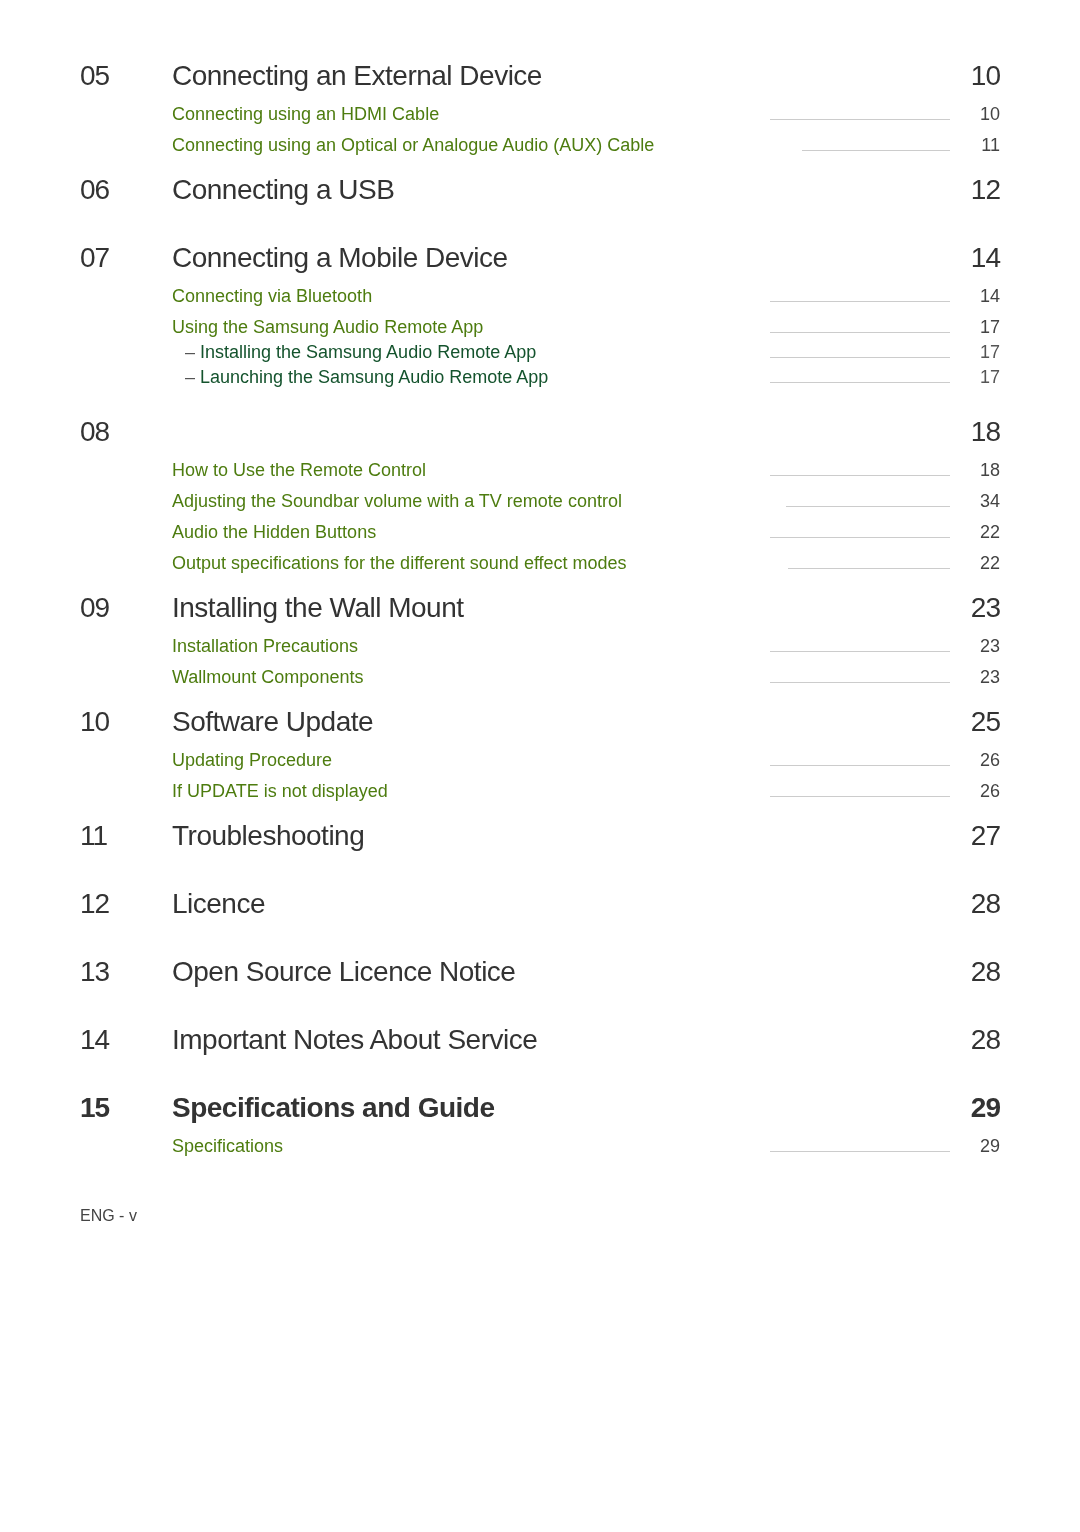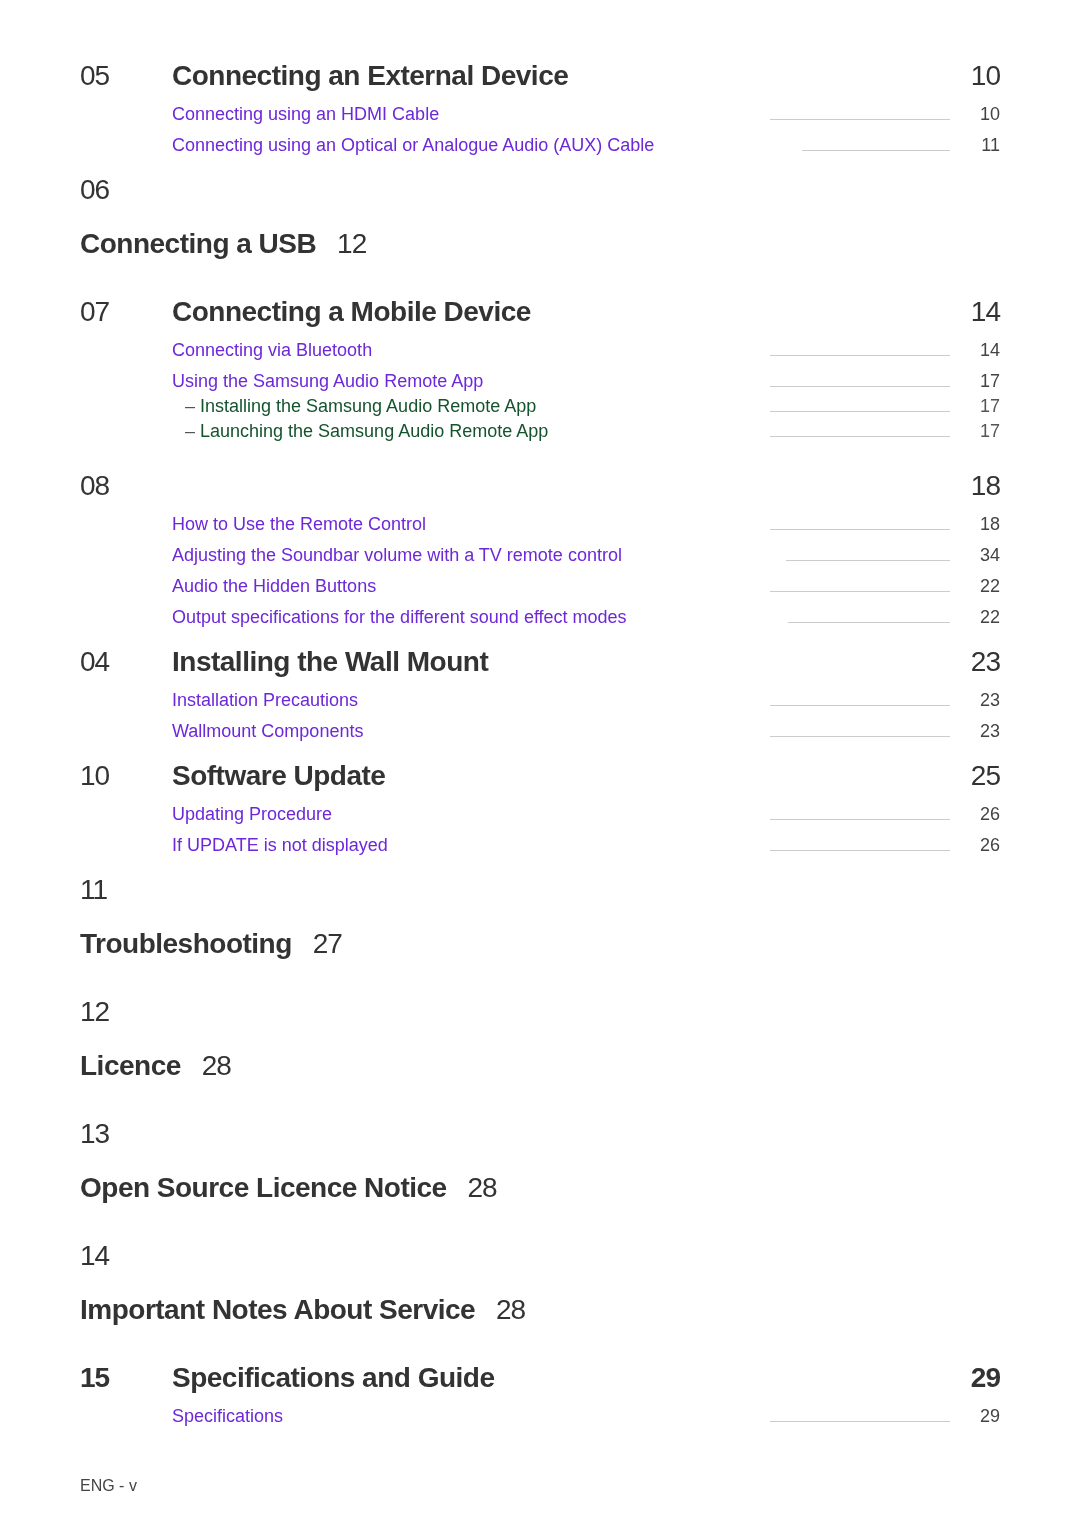--- a/index.html
+++ b/index.html
@@ -2,41 +2,41 @@
 <html><head>
   <meta charset="utf-8">
   <style>
     * { margin: 0; padding: 0; box-sizing: border-box; }
     html, body { width: 1080px; height: 1532px; background: #fff; font-family: Arial, Helvetica, sans-serif; color: #333; }
     .page { padding: 60px 80px 0 80px; }
     .section { display: flex; align-items: flex-start; margin-bottom: 8px; gap: 22px; }
     .section-number { width: 70px; font-size: 28px; color: #333; font-weight: 400; letter-spacing: -1px; }
     .section-body { flex: 1; }
     .section-header { display: flex; align-items: baseline; margin-bottom: 12px; }
-    .section-title { font-size: 28px; color: #333; font-weight: 700; flex: 0 1 auto; letter-spacing: -0.5px; }
+    .section-title { font-size: 28px; color: #333; font-weight: 400; flex: 0 1 auto; letter-spacing: -0.5px; }
     .section-page { font-size: 28px; color: #333; font-weight: 400; width: 50px; text-align: right; margin-left: auto; letter-spacing: -1px; }
     .section.bold .section-number,
     .section.bold .section-title,
     .section.bold .section-page { font-weight: 700; }
     .item-row { display: flex; align-items: baseline; margin-bottom: 10px; }
     .item-row.tight { margin-bottom: 4px; }
-    .item-label { font-size: 18px; color: #6d28d9; font-weight: 400; }
+    .item-label { font-size: 18px; color: #4d7c0f; font-weight: 400; }
     .item-row .leader { flex: 1; border-bottom: 1px solid #ccc; margin: 0 14px 3px 18px; height: 1px; min-width: 30px; max-width: 180px; margin-left: auto; }
     .item-row .spacer { flex: 1; }
     .item-page { font-size: 18px; color: #444; width: 36px; text-align: right; }
     .sub-row { display: flex; align-items: baseline; margin-bottom: 4px; }
     .sub-dash { font-size: 18px; color: #555; width: 20px; text-align: center; margin-left: 8px; }
     .sub-label { font-size: 18px; color: #14532d; }
     .sub-row .leader { flex: 1; border-bottom: 1px solid #ccc; margin: 0 14px 3px 18px; height: 1px; min-width: 30px; max-width: 180px; margin-left: auto; }
     .sub-row .spacer { flex: 1; }
     .sub-page { font-size: 18px; color: #555; width: 36px; text-align: right; }
     .group { margin-bottom: 10px; }
     .group.compact { margin-bottom: 20px; }
     .footer { text-align: left; font-size: 16px; color: #444; margin-top: 40px; }
-    .section-only { margin-bottom: 24px; flex-direction: column; }
+    .section-only { margin-bottom: 24px; }
   </style>
 </head>
 <body>
 
 <div class="page">
 
   <div class="section">
     <div class="section-number">05</div>
     <div class="section-body">
       <div class="section-header">
@@ -147,21 +147,21 @@
           <div class="item-label">Output specifications for the different sound effect modes</div>
           <div class="spacer"></div>
             <div class="leader"></div>
           <div class="item-page">22</div>
         </div>
       </div>
     </div>
   </div>
 
   <div class="section">
-    <div class="section-number">04</div>
+    <div class="section-number">09</div>
     <div class="section-body">
       <div class="section-header">
         <div class="section-title">Installing the Wall Mount</div>
         <div class="section-page">23</div>
       </div>
       <div class="group">
         <div class="item-row">
           <div class="item-label">Installation Precautions</div>
           <div class="spacer"></div>
             <div class="leader"></div>

